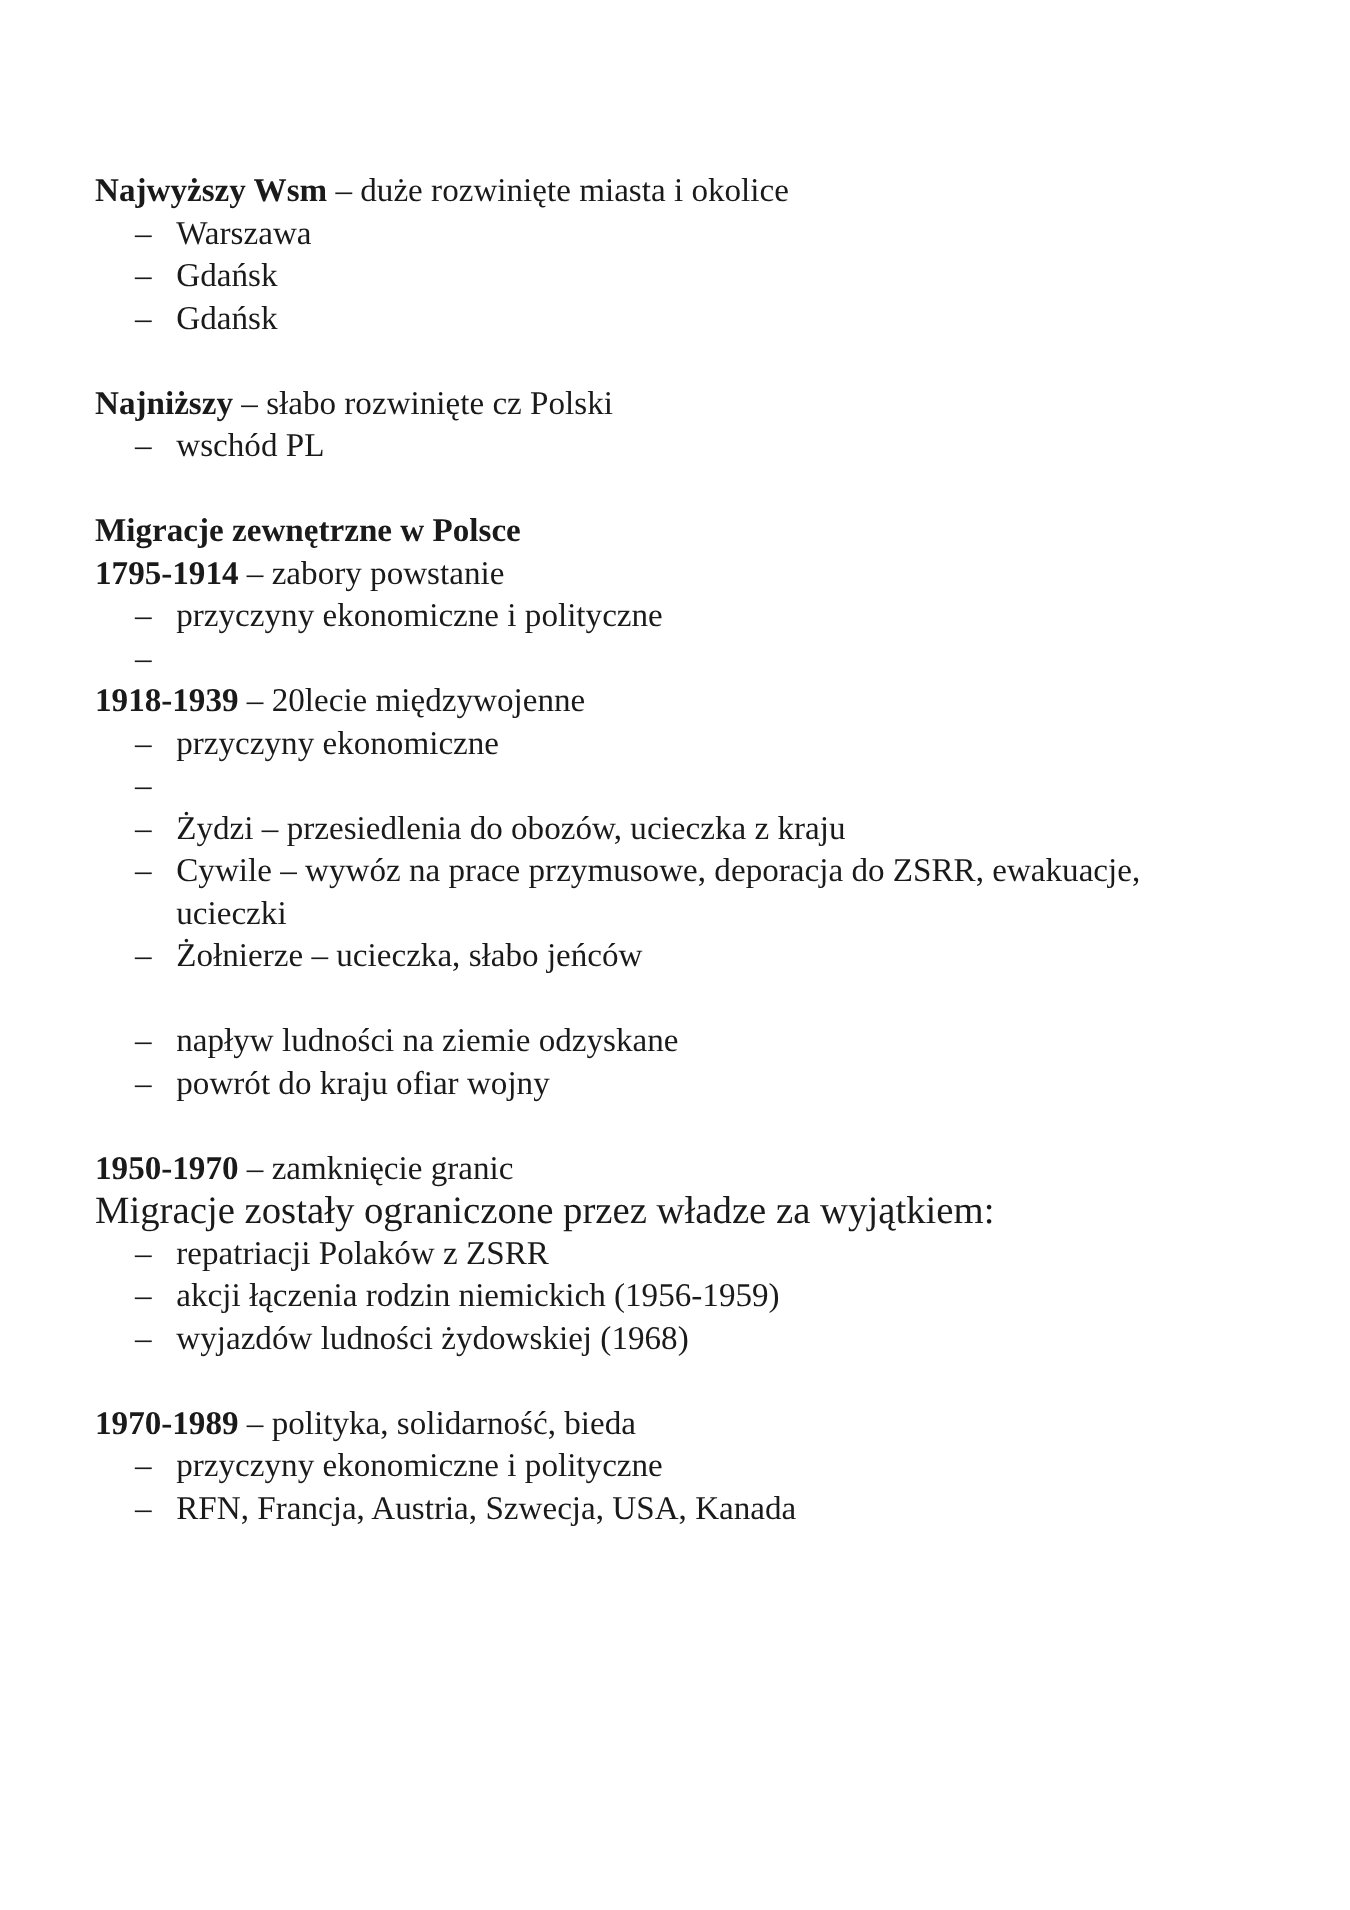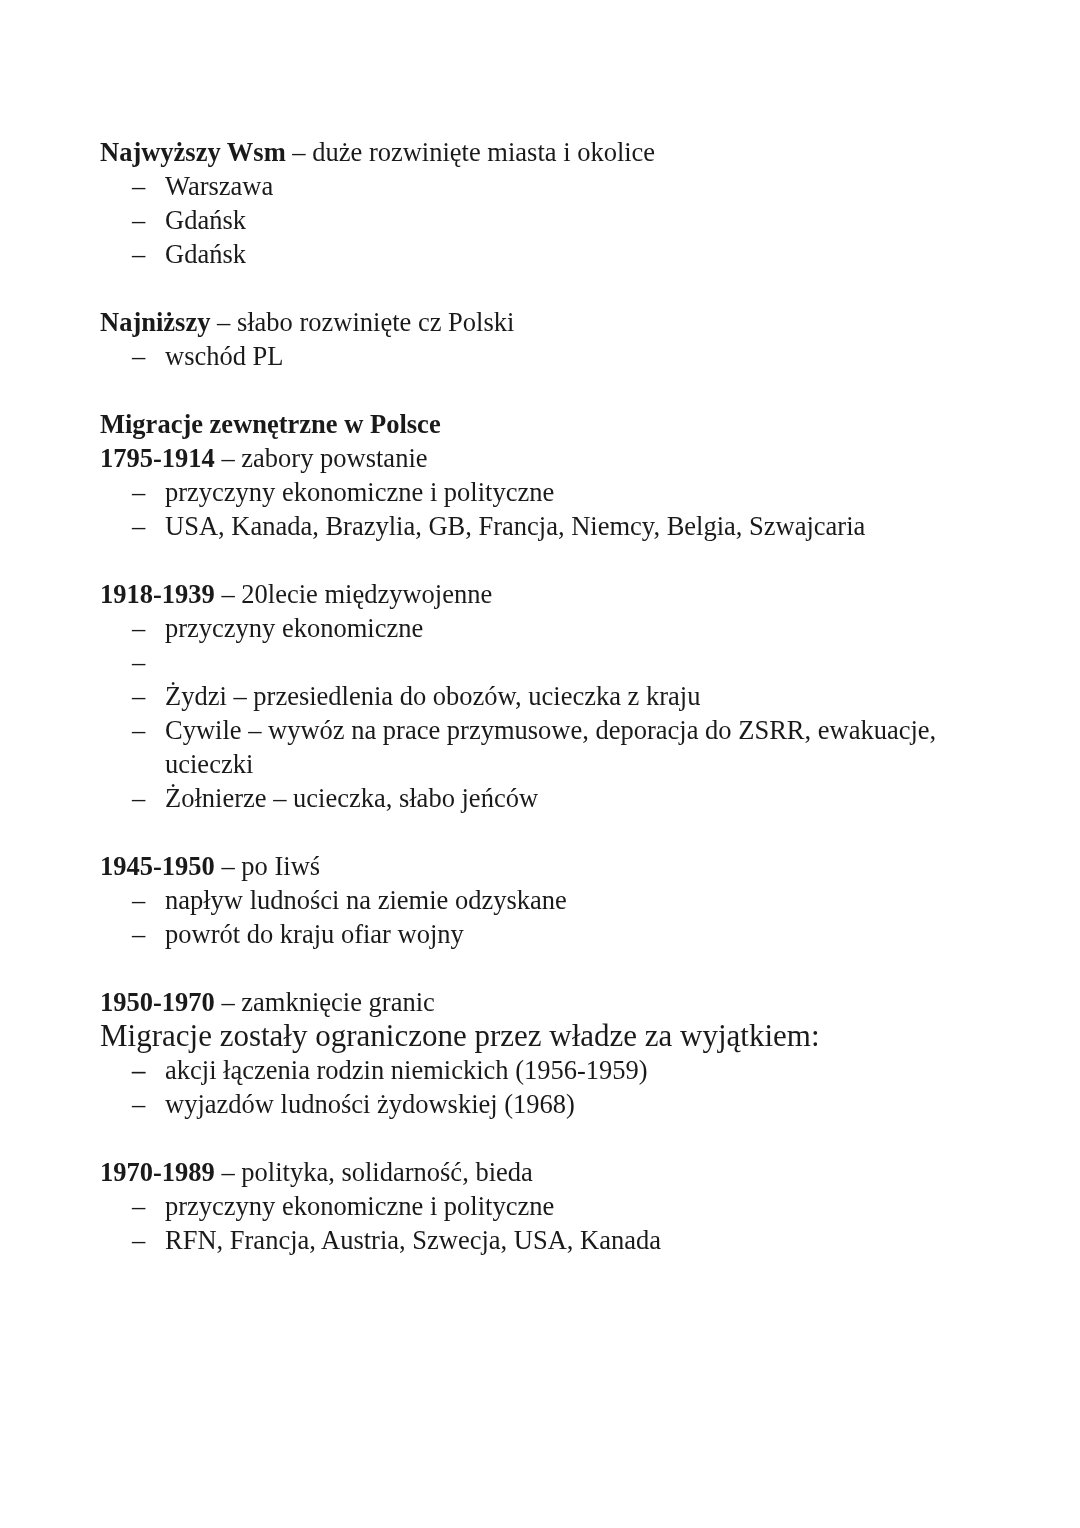--- a/index.html
+++ b/index.html
@@ -12,21 +12,21 @@
     width: 1080px;
     height: 1528px;
     font-family: "Liberation Serif", "DejaVu Serif", serif;
     color: #1a1a1a;
     -webkit-font-smoothing: antialiased;
   }
   .page {
     box-sizing: border-box;
     width: 1080px;
     height: 1528px;
-    padding: 135px 100px 0 100px;
+    padding: 135px 100px 0 76px;
     background: #ffffff;
   }
   .doc-body {
     width: 880px;
   }
 
   
   .block {
     margin: 0;
   }
@@ -97,49 +97,48 @@
         <p class="head-line"><span class="lead">Najniższy</span><span class="rest"> – słabo rozwinięte cz Polski</span></p>
         <ul class="bullets">
           <li><span class="dash">–</span><span class="txt">wschód PL</span></li>
         </ul>
       </div>
       <div class="block">
         <p class="head-line"><span class="lead">Migracje zewnętrzne w Polsce</span></p>
         <p class="head-line"><span class="lead">1795-1914</span><span class="rest"> – zabory powstanie</span></p>
         <ul class="bullets">
           <li><span class="dash">–</span><span class="txt">przyczyny ekonomiczne i polityczne</span></li>
-          <li><span class="dash">–</span><span class="txt">USA, Kanada, Brazylia, GB, Francja, Niemcy, Belgia, Szwajcaria</span></li>
+          <li><span class="dash">–</span></li>
         </ul>
       </div>
       <div class="block">
         <p class="head-line"><span class="lead">1918-1939</span><span class="rest"> – 20lecie międzywojenne</span></p>
         <ul class="bullets">
           <li><span class="dash">–</span><span class="txt">przyczyny ekonomiczne</span></li>
           <li><span class="dash">–</span></li>
         </ul>
       </div>
       <div class="block">
         <ul class="bullets">
           <li><span class="dash">–</span><span class="txt">Żydzi – przesiedlenia do obozów, ucieczka z kraju</span></li>
           <li><span class="dash">–</span><span class="txt">Cywile – wywóz na prace przymusowe, deporacja do ZSRR, ewakuacje, ucieczki</span></li>
           <li><span class="dash">–</span><span class="txt">Żołnierze – ucieczka, słabo jeńców</span></li>
         </ul>
       </div>
       <div class="block">
-        <p class="head-line"><span class="lead">1945-1950</span><span class="rest"> – po Iiwś</span></p>
         <ul class="bullets">
           <li><span class="dash">–</span><span class="txt">napływ ludności na ziemie odzyskane</span></li>
           <li><span class="dash">–</span><span class="txt">powrót do kraju ofiar wojny</span></li>
         </ul>
       </div>
       <div class="block">
         <p class="head-line"><span class="lead">1950-1970</span><span class="rest"> – zamknięcie granic</span></p>
         <p class="plain-line">Migracje zostały ograniczone przez władze za wyjątkiem:</p>
         <ul class="bullets">
-          <li><span class="dash">–</span></li>
+          <li><span class="dash">–</span><span class="txt">repatriacji Polaków z ZSRR</span></li>
           <li><span class="dash">–</span><span class="txt">akcji łączenia rodzin niemickich (1956-1959)</span></li>
           <li><span class="dash">–</span><span class="txt">wyjazdów ludności żydowskiej (1968)</span></li>
         </ul>
       </div>
       <div class="block">
         <p class="head-line"><span class="lead">1970-1989</span><span class="rest"> – polityka, solidarność, bieda</span></p>
         <ul class="bullets">
           <li><span class="dash">–</span><span class="txt">przyczyny ekonomiczne i polityczne</span></li>
           <li><span class="dash">–</span><span class="txt">RFN, Francja, Austria, Szwecja, USA, Kanada</span></li>
         </ul>

